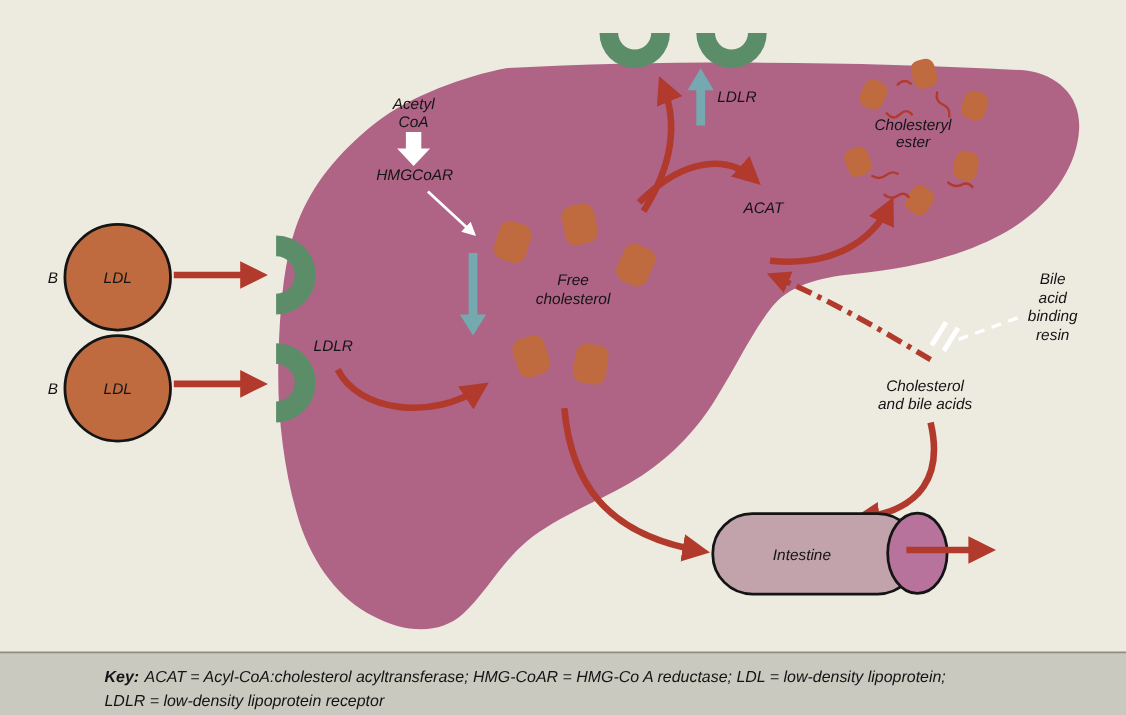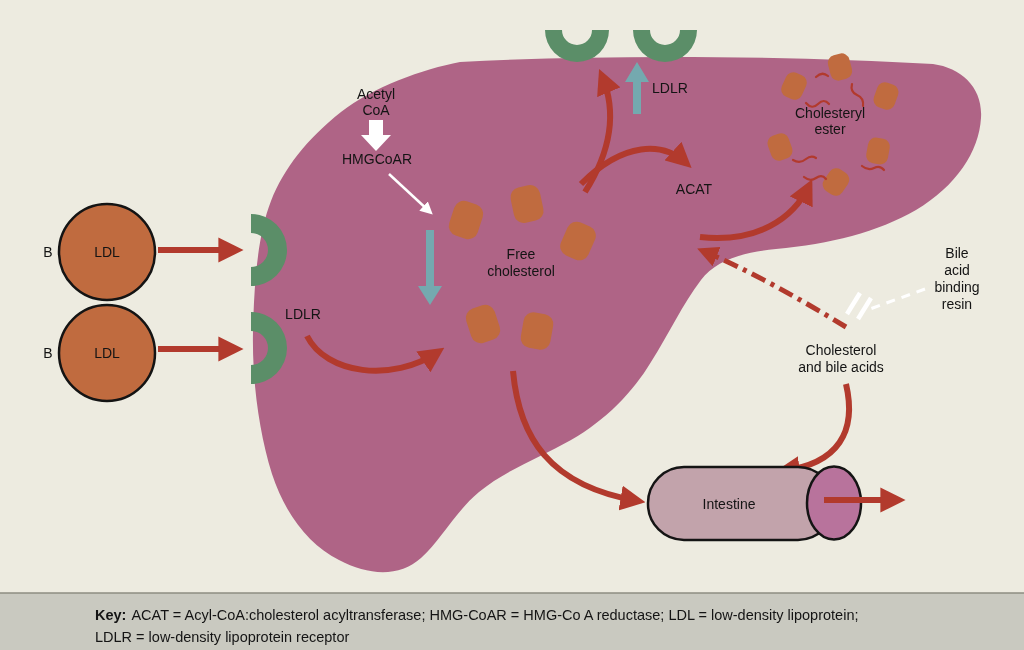--- a/index.html
+++ b/index.html
@@ -1,17 +1,17 @@
 <!DOCTYPE html>
 <html style="--background: #EDEBE0; --liver: #AF6486; --ldl: #C06B3F; --receptor: #5B8E68; --arrow-red: #B23A2D; --arrow-teal: #74A9AF; --intestine-body: #C2A3AB; --intestine-end: #B8739C; --key-background: #C9C9C0; --outline: #141414;"><head>
 <meta charset="utf-8">
 <style>
   html,body{margin:0;padding:0;}
   .stage{width:1024px;height:650px;position:relative;overflow:hidden;
-         font-family:"Liberation Sans","DejaVu Sans",sans-serif;}
+         font-family:"Liberation Sans","DejaVu Sans",sans-serif;font-style:italic;}
   svg{display:block;}
   .bg{fill:var(--background,#EDEBE0);}
   .liver{fill:var(--liver,#AF6486);}
   .receptor{fill:var(--receptor,#5B8E68);}
   .ldl-c{fill:var(--ldl,#C06B3F);stroke:var(--outline,#141414);stroke-width:2.5;}
   .blob{fill:var(--ldl,#C06B3F);}
   .arr{stroke:var(--arrow-red,#B23A2D);fill:none;}
   .fill-red{fill:var(--arrow-red,#B23A2D);}
   .squiggle{stroke:var(--arrow-red,#B23A2D);stroke-width:2.2;fill:none;stroke-linecap:round;}
   .teal{fill:var(--arrow-teal,#74A9AF);}

